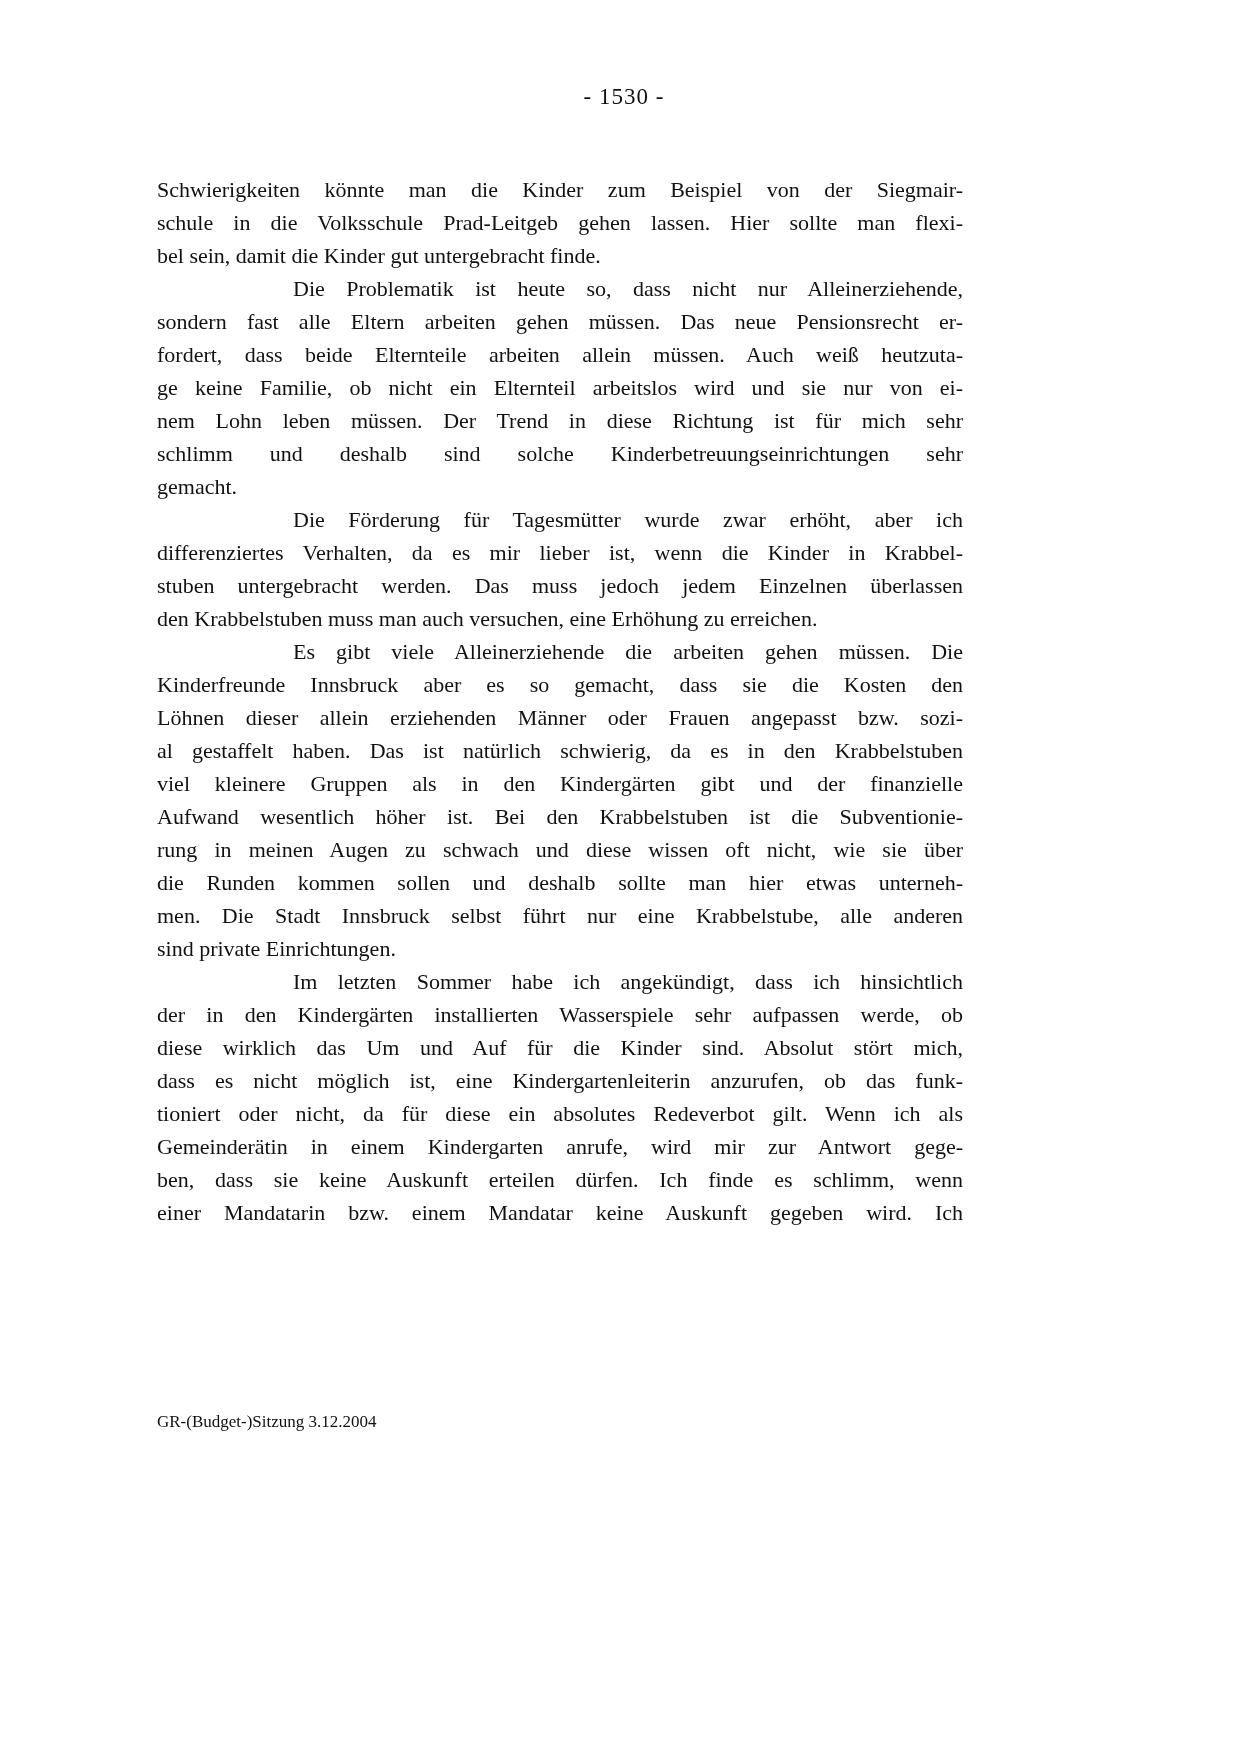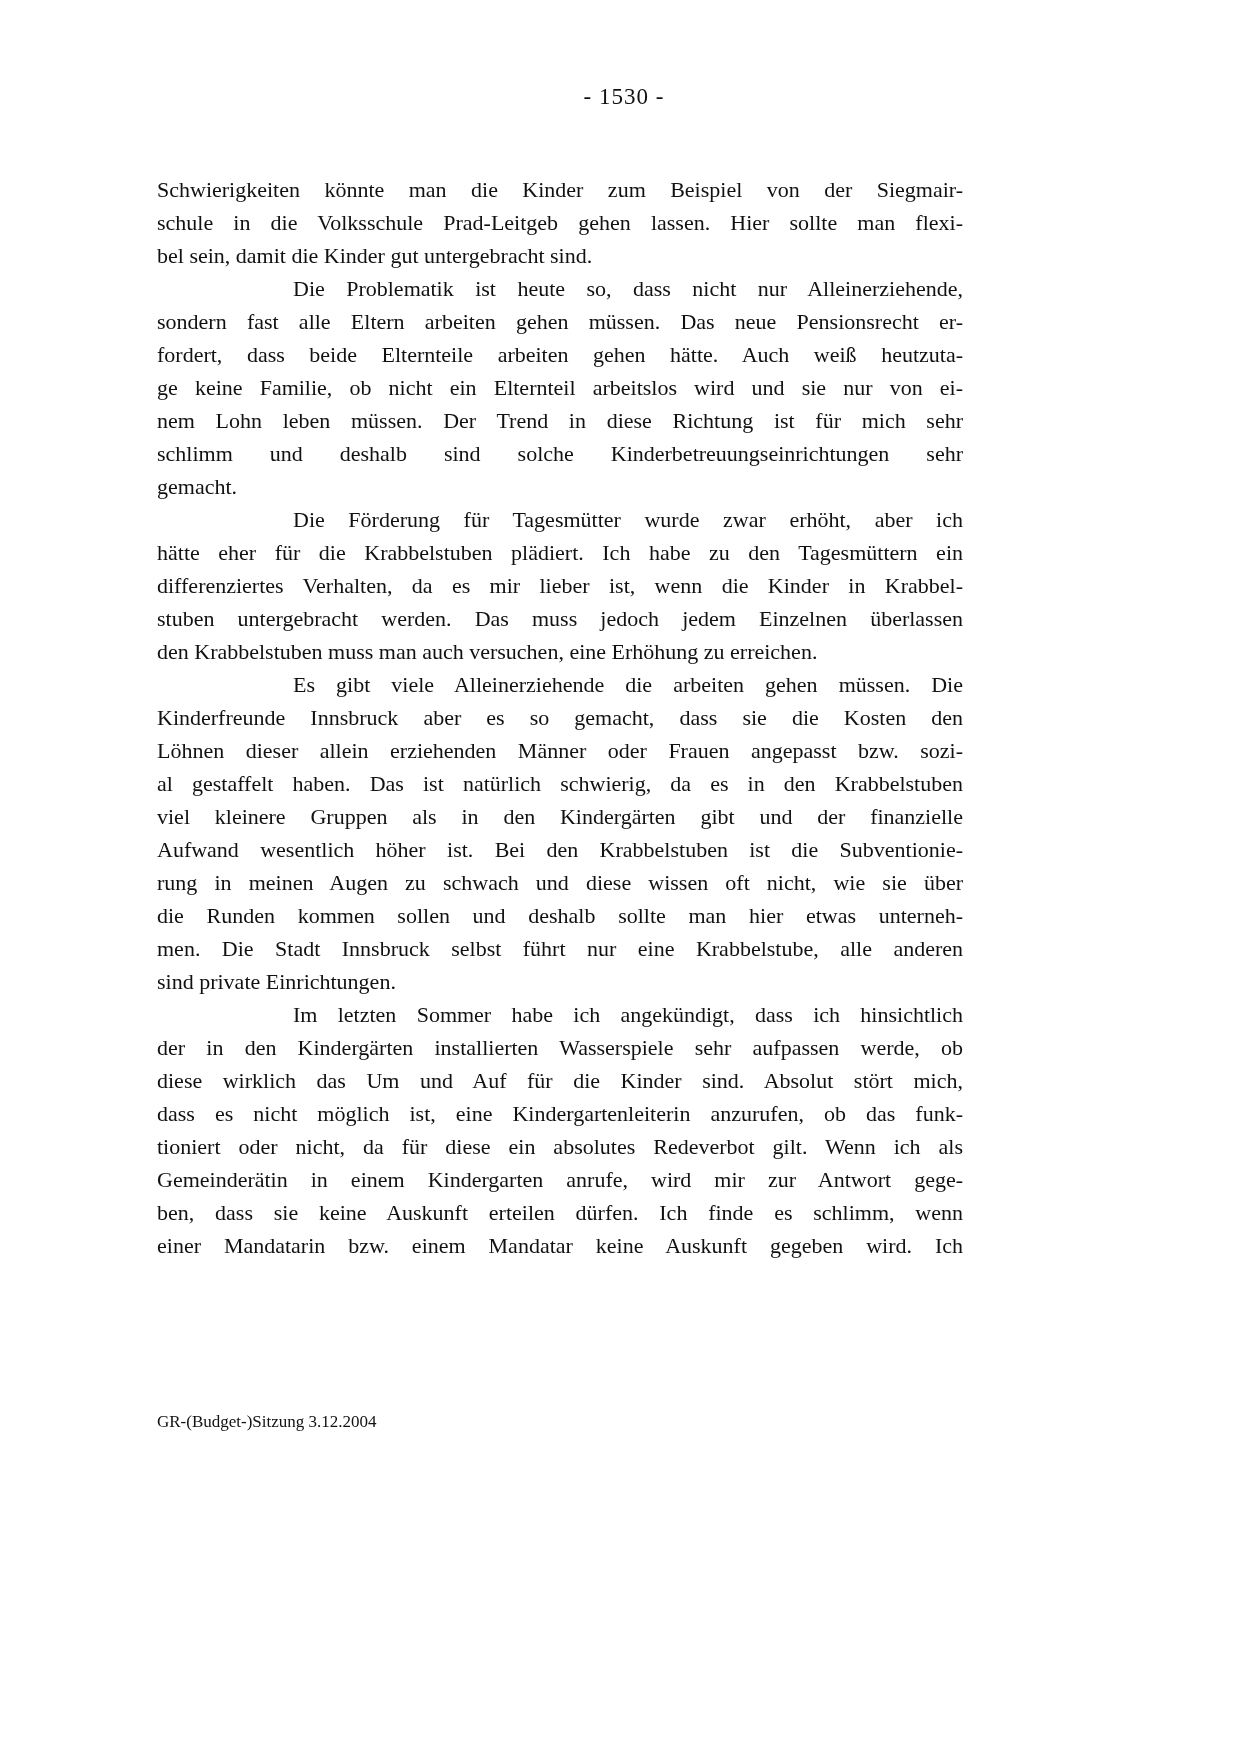--- a/index.html
+++ b/index.html
@@ -61,34 +61,33 @@
 </head>
 <body>
 
 <div class="page">
   <div class="page-number">- 1530 -</div>
 
   <div class="body-text">
       <div class="paragraph">
         <div class="line">Schwierigkeiten könnte man die Kinder zum Beispiel von der Siegmair-</div>
         <div class="line">schule in die Volksschule Prad-Leitgeb gehen lassen. Hier sollte man flexi-</div>
-        <div class="line last">bel sein, damit die Kinder gut untergebracht sind.</div>
+        <div class="line last">bel sein, damit die Kinder gut untergebracht finde.</div>
       </div>
       <div class="paragraph">
         <div class="line indent">Die Problematik ist heute so, dass nicht nur Alleinerziehende,</div>
         <div class="line">sondern fast alle Eltern arbeiten gehen müssen. Das neue Pensionsrecht er-</div>
-        <div class="line">fordert, dass beide Elternteile arbeiten gehen hätte. Auch weiß heutzuta-</div>
+        <div class="line">fordert, dass beide Elternteile arbeiten allein müssen. Auch weiß heutzuta-</div>
         <div class="line">ge keine Familie, ob nicht ein Elternteil arbeitslos wird und sie nur von ei-</div>
         <div class="line">nem Lohn leben müssen. Der Trend in diese Richtung ist für mich sehr</div>
         <div class="line">schlimm und deshalb sind solche Kinderbetreuungseinrichtungen sehr</div>
         <div class="line last">gemacht.</div>
       </div>
       <div class="paragraph">
         <div class="line indent">Die Förderung für Tagesmütter wurde zwar erhöht, aber ich</div>
-        <div class="line">hätte eher für die Krabbelstuben plädiert. Ich habe zu den Tagesmüttern ein</div>
         <div class="line">differenziertes Verhalten, da es mir lieber ist, wenn die Kinder in Krabbel-</div>
         <div class="line">stuben untergebracht werden. Das muss jedoch jedem Einzelnen überlassen</div>
         <div class="line last">den Krabbelstuben muss man auch versuchen, eine Erhöhung zu erreichen.</div>
       </div>
       <div class="paragraph">
         <div class="line indent">Es gibt viele Alleinerziehende die arbeiten gehen müssen. Die</div>
         <div class="line">Kinderfreunde Innsbruck aber es so gemacht, dass sie die Kosten den</div>
         <div class="line">Löhnen dieser allein erziehenden Männer oder Frauen angepasst bzw. sozi-</div>
         <div class="line">al gestaffelt haben. Das ist natürlich schwierig, da es in den Krabbelstuben</div>
         <div class="line">viel kleinere Gruppen als in den Kindergärten gibt und der finanzielle</div>

